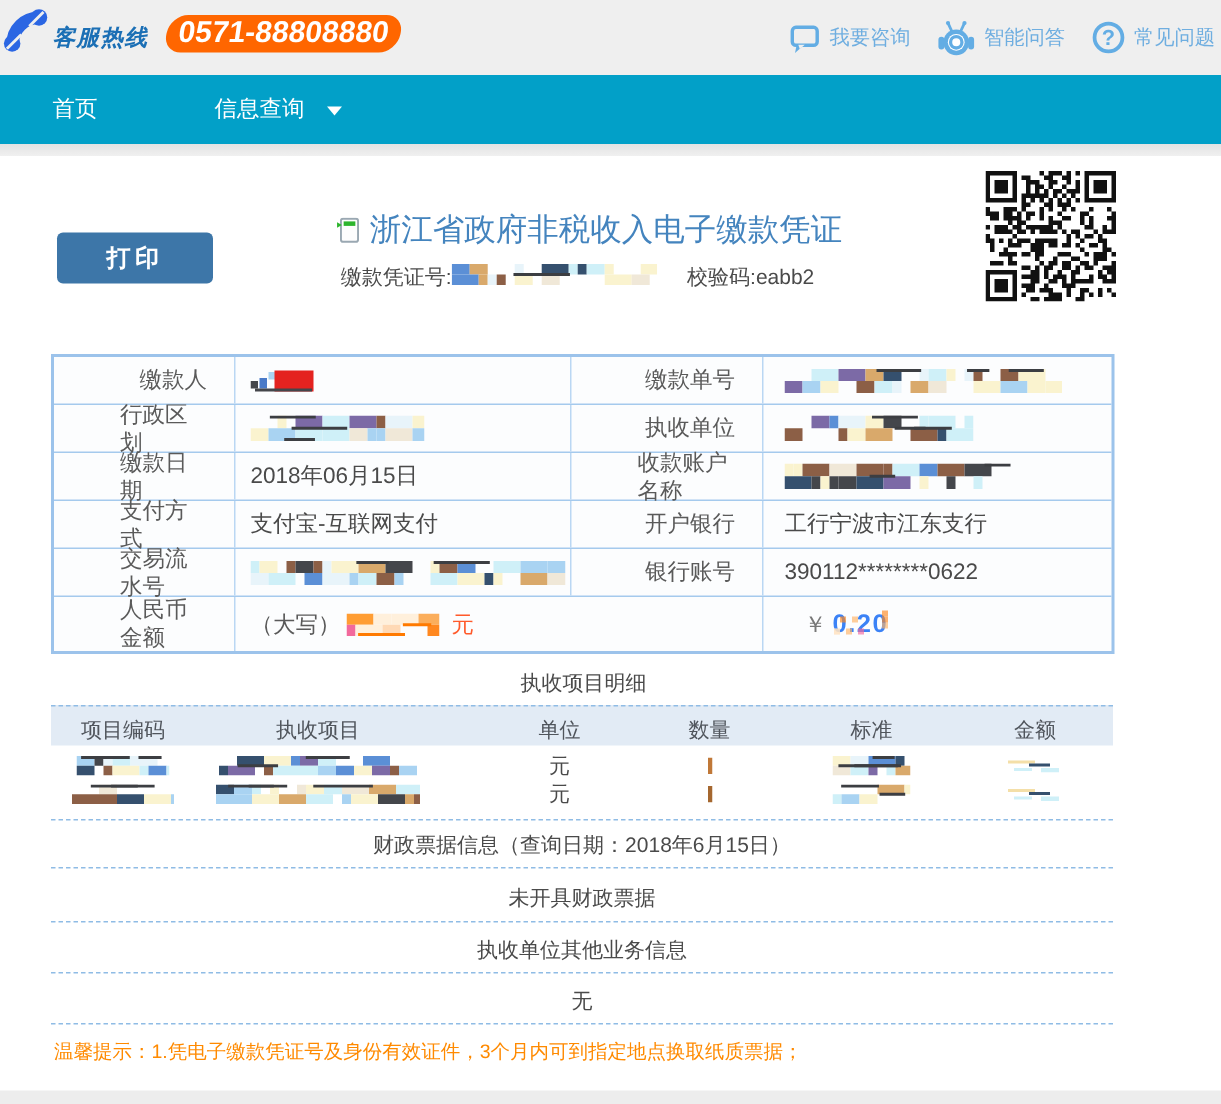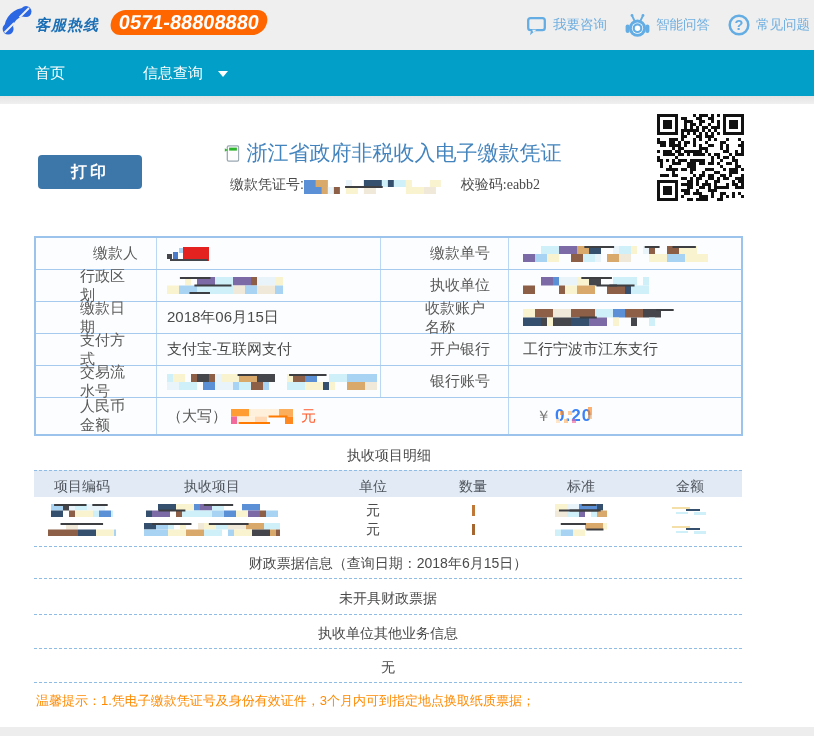--- a/index.html
+++ b/index.html
@@ -37,23 +37,23 @@
   .print-btn { position:absolute; left:38px; top:51px; width:104px; height:34px;
     background:#3D76A8; border:none; border-radius:4px; color:#fff;
     font-size:16px; font-weight:bold; letter-spacing:3px; cursor:pointer;
     font-family:"Liberation Sans", sans-serif; }
   .qr { position:absolute; left:657px; top:10px; width:87px; height:87px; }
   .title-row { position:absolute; top:35px; left:393px; transform:translateX(-50%);
     display:flex; align-items:center; white-space:nowrap; }
   .title-row .doc-ico { margin-right:7px; }
   .page-title { font-size:21px; color:#4484BE; letter-spacing:0px; }
   .subtitle-row { position:absolute; top:72px; left:385px; transform:translateX(-50%);
-    display:flex; align-items:flex-end; white-space:nowrap; font-size:14px; color:#4A4A4A; }
+    display:flex; align-items:flex-start; white-space:nowrap; font-size:14px; color:#4A4A4A; }
   .subtitle-row .mosaic-wrap { margin:0 10px 0 0; }
-  .subtitle-row .check { margin-left:10px;font-family:Liberation Serif, serif; }
+  .subtitle-row .check { margin-left:10px; }
   .warning { position:absolute; top:104px; left:383px; transform:translateX(-50%);
     font-size:13px; color:#FF8A00; white-space:nowrap; }
   
   .ctable { position:absolute; left:34px; top:132px; width:709px;
     border:2px solid #9CC3EB; background:#FCFDFE; }
   .crow { display:flex; height:32px; border-bottom:1px solid #A5CAED; }
   .crow:last-child { height:36px; border-bottom:none; }
   .ccell { height:100%; display:flex; align-items:center; }
   .clabel { justify-content:flex-end; padding-right:18px; font-size:15px; color:#5A5A5A;
     border-right:1px solid #BAD7F3;padding-left:44px; }
@@ -347,20 +347,21 @@
               <rect x="138" y="8" width="18" height="8" fill="#FAF3CF"></rect>
               <rect x="156" y="8" width="6" height="8" fill="#35506E"></rect>
               <rect x="162" y="8" width="6" height="8" fill="#FAF3CF"></rect>
               <rect x="180" y="8" width="18" height="8" fill="#D9A96B"></rect>
               <rect x="198" y="8" width="12" height="8" fill="#F0E8D8"></rect>
               <rect x="122.10311066032386" y="0" width="37.43221376463771" height="2" fill="#3C3E42"></rect>
               <rect x="70.57404674462552" y="0" width="21.43736067507416" height="2" fill="#3C3E42"></rect>
             </svg></span>
         </div>
       <div class="ccell clabel w3">银行账号</div>
+      <div class="ccell cvalue w4">390112********0622</div>
     </div>
     <div class="crow">
       <div class="ccell clabel w1">人民币金额</div>
       <div class="ccell cvalue w23">
         <span class="daxie">（大写）</span>
         <span class="mosaic-wrap" style="margin-left:4px"><svg width="62" height="15">
               <rect x="0" y="0" width="18" height="7.5" fill="#FF9D33"></rect>
               <rect x="18" y="0" width="12" height="7.5" fill="#FFF0DC"></rect>
               <rect x="30" y="0" width="18" height="7.5" fill="#FFF0DC"></rect>
               <rect x="48" y="0" width="14" height="7.5" fill="#FBAE5C"></rect>

